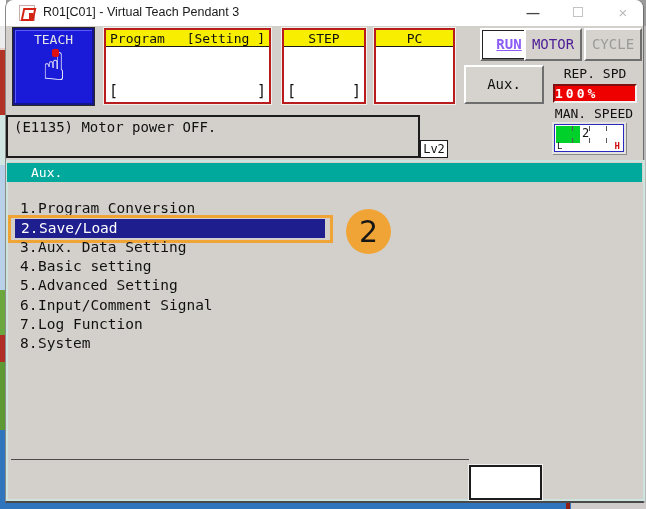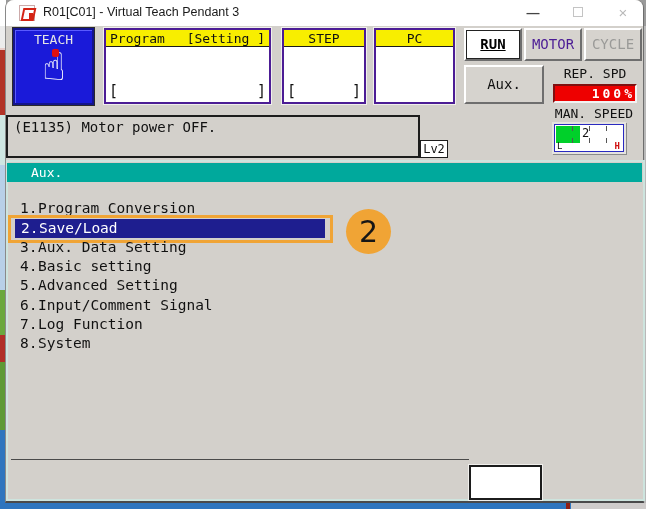--- a/index.html
+++ b/index.html
@@ -37,48 +37,48 @@
   .btn-close { left:600px; font-size:15px; }
 
   
   .teach-btn { position:absolute; left:7px; top:28px; width:81px; height:77px; background:#1a1ad9;
     border:2px solid #14148c; box-shadow:inset 1px 1px 0 #5a5aff, 0 0 0 1px #2a2a2a; color:#fff; }
   .teach-label { display:block; text-align:center; font-size:13px; margin-top:2px; color:#e5e5e5; }
   .hand-icon { position:absolute; left:0; right:0; top:18px; text-align:center; font-size:38px; color:#ffffff;
     font-family:"DejaVu Sans", sans-serif; line-height:1; }
   .hand-icon .tip { position:absolute; left:37px; top:1px; width:7px; height:8px; background:#e01010; border-radius:2px; }
 
-  .disp-box { position:absolute; top:28px; background:#fff; border:2px solid #4c1d95;
+  .disp-box { position:absolute; top:28px; background:#fff; border:2px solid #b91c1c;
     box-shadow:0 0 0 1px #f0efec; }
   .disp-head { height:17px; background:#f8ee00; border-bottom:1px solid #1c1c1c; font-size:13px;
     color:#111; display:flex; justify-content:space-between; padding:0 4px; line-height:17px; }
   .disp-head.center { justify-content:center; }
   .disp-body { position:relative; height:calc(100% - 18px); font-size:15px; color:#111; }
   .brk-l { position:absolute; left:3px; bottom:1px; }
   .brk-r { position:absolute; right:3px; bottom:1px; }
   .program-box { left:98px; width:167px; height:76px; }
   .step-box { left:276px; width:84px; height:76px; }
   .pc-box { left:368px; width:81px; height:76px; }
 
   .ind-btn { position:absolute; top:28px; width:58px; height:33px; text-align:center; line-height:29px;
     font-size:14px; border-top:2px solid #ffffff; border-left:2px solid #ffffff;
     border-right:2px solid #6e6e6e; border-bottom:2px solid #6e6e6e; }
-  .run-btn { left:458px; background:#ffffff; color:#000000; font-weight:bold; box-shadow:inset 0 0 0 1px #222;text-decoration:underline; }
+  .run-btn { left:474px; background:#ffffff; color:#8b5cf6; font-weight:bold; box-shadow:inset 0 0 0 1px #222;text-decoration:underline; }
   .motor-btn { left:518px; background:#d6d3ce; color:#4c1d95; }
   .cycle-btn { left:578px; background:#d6d3ce; color:#9a9a98; }
 
   .aux-btn { position:absolute; left:458px; top:65px; width:80px; height:39px; background:#d6d3ce;
     color:#111; text-align:center; line-height:35px; font-size:14px;
     border-top:2px solid #ffffff; border-left:2px solid #ffffff;
     border-right:2px solid #6e6e6e; border-bottom:2px solid #6e6e6e; }
 
   .repspd-label { position:absolute; left:543px; top:66px; width:92px; text-align:center; font-size:13px; color:#111; }
   .repspd-bar { position:absolute; left:547px; top:84px; width:84px; height:19px; background:#ee0000;
     border:2px solid; border-color:#801010 #f2f2f2 #f2f2f2 #801010; color:#fff; font-weight:bold;
-    text-align:right; line-height:15px; font-size:13px; letter-spacing:3px; }
+    text-align:left; line-height:15px; font-size:13px; letter-spacing:3px; }
   .manspeed-label { position:absolute; left:540px; top:106px; width:96px; text-align:center; font-size:13px; color:#111; }
   .gauge { position:absolute; left:548px; top:124px; width:70px; height:28px; background:#fff;
     border:1px solid #2a2ac0; box-shadow:0 0 0 2px #e6e4e0, 1px 1px 0 2px #8a8a8a; }
   .gauge-fill { position:absolute; left:1px; top:1px; width:24px; height:17px; background:#00d02a; }
   .gauge-tick { position:absolute; top:1px; width:1px; height:5px; background:#555; }
   .gauge-tick.b { top:13px; }
   .gauge-val { position:absolute; left:27px; top:1px; font-size:12px; color:#111; }
   .gauge-low { position:absolute; left:2px; bottom:0; font-size:9px; color:#111; line-height:9px; }
   .gauge-high { position:absolute; right:3px; bottom:0; font-size:9px; color:#d01010; line-height:9px; font-weight:bold; }
 

